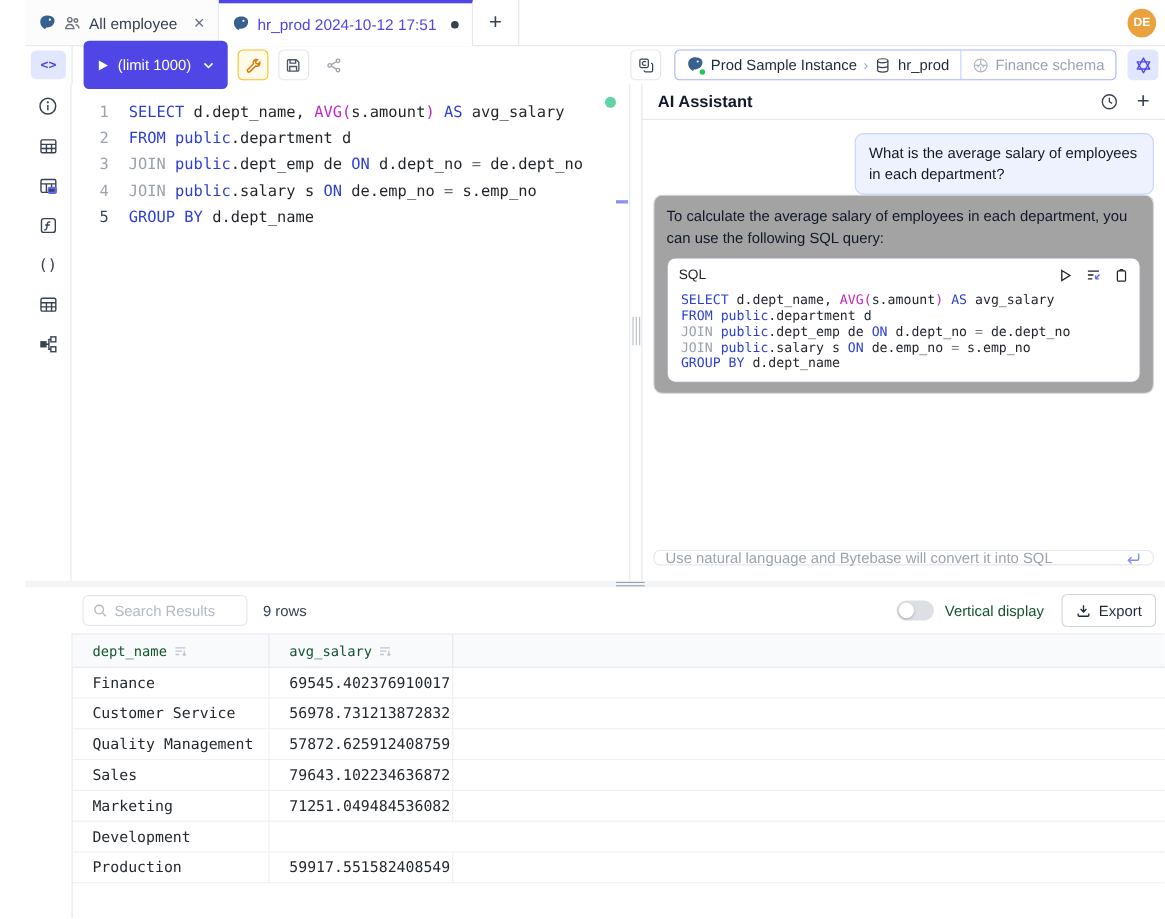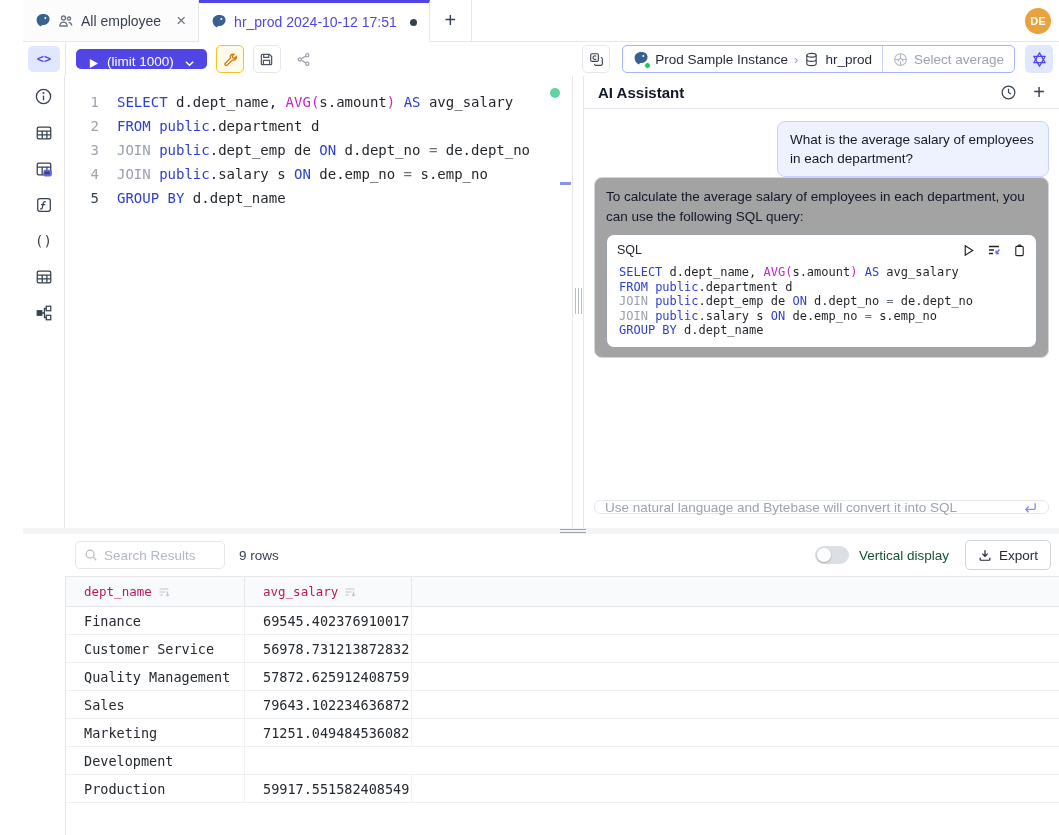--- a/index.html
+++ b/index.html
@@ -14,21 +14,21 @@
   .tab .close { color:#6b7280; font-size:17px; margin-left:8px; line-height:1; }
   .dirty-dot { width:7px; height:7px; border-radius:50%; background:#374151; margin-left:6px; }
   .newtab { width:42px; display:flex; align-items:center; justify-content:center; font-size:20px; color:#374151; border-right:1px solid #e5e7eb; cursor:pointer; }
   .avatar { margin-left:auto; align-self:center; margin-right:8px; width:26px; height:26px; border-radius:50%; background:#eaa23e; color:#fff; font-size:11px; font-weight:700; display:flex; align-items:center; justify-content:center; }
   .icon16 { width:16px; height:16px; flex:0 0 auto; }
 
   
   .toolbar { height:34px; flex:0 0 34px; display:flex; align-items:center; padding:0 6px 0 0; }
   .code-btn { width:32px; height:26px; margin:0 5px; border-radius:5px; background:#e0e7ff; color:#4f46e5; font-family:"DejaVu Sans Mono",monospace; font-size:12px; font-weight:bold; display:flex; align-items:center; justify-content:center; cursor:pointer; }
   .tool-sep { width:1px; align-self:stretch; background:#e5e7eb; margin-right:10px; }
-  .run-btn { height:20px; background:#4f46e5; color:#fff; border:none; border-radius:5px; display:flex; align-items:flex-end; gap:8px; padding:0 12px; font-size:13.5px; font-weight:500; cursor:pointer; }
+  .run-btn { height:44px; background:#4f46e5; color:#fff; border:none; border-radius:5px; display:flex; align-items:center; gap:8px; padding:0 12px; font-size:13.5px; font-weight:500; cursor:pointer; }
   .icon-btn { width:28px; height:28px; border-radius:5px; border:1px solid #e5e7eb; background:#fff; display:flex; align-items:center; justify-content:center; margin-left:9px; cursor:pointer; }
   .icon-btn.warn { border-color:#fbbf24; background:#fffbeb; }
   .icon-btn.noborder { border-color:transparent; }
   .toolbar-right { margin-left:auto; display:flex; align-items:center; }
   .conn-group { display:flex; align-items:stretch; height:28px; border:1px solid #a5b4fc; border-radius:5px; margin-left:12px; overflow:hidden; }
   .conn-seg { display:flex; align-items:center; gap:6px; padding:0 10px; font-size:13.5px; color:#1f2937; cursor:pointer;text-align:right; }
   .conn-seg + .conn-seg { border-left:1px solid #c7d2fe; color:#9ca3af; }
   .conn-caret { color:#9ca3af; font-size:13px; }
   .pg-wrap { position:relative; width:16px; height:16px; }
   .pg-status { position:absolute; right:-2px; bottom:-2px; width:7px; height:7px; border-radius:50%; background:#22c55e; border:1px solid #fff; }
@@ -81,21 +81,21 @@
   .search-box input::placeholder { color:#b3b9c2; }
   .rowcount { margin-left:14px; font-size:13.5px; color:#374151; }
   .rtools-right { margin-left:auto; display:flex; align-items:center; gap:10px; }
   .toggle { width:34px; height:18px; border-radius:9px; background:#dcdfe4; position:relative; cursor:pointer; }
   .toggle .knob { position:absolute; left:2px; top:2px; width:14px; height:14px; border-radius:50%; background:#fff; box-shadow:0 1px 2px rgba(0,0,0,.25); }
   .toggle-label { font-size:13.5px; color:#14532d; }
   .export-btn { height:30px; border:1px solid #d1d5db; background:#fff; border-radius:5px; display:flex; align-items:center; gap:7px; padding:0 12px; font-size:13.5px; font-weight:500; color:#1f2937; cursor:pointer; margin-left:6px; }
 
   .rtable { flex:1; margin-left:42px; border-left:1px solid #e5e7eb; border-top:1px solid #e5e7eb; overflow:hidden; font-family:"DejaVu Sans Mono",monospace; }
   .thead { display:flex; height:30px; background:#f8fafc; border-bottom:1px solid #e5e7eb; }
-  .th { display:flex; align-items:center; gap:6px; padding:0 18px; font-size:12.5px; color:#be185d; border-right:1px solid #e5e7eb; cursor:pointer; }
+  .th { display:flex; align-items:center; gap:6px; padding:0 18px; font-size:12.5px; color:#14532d; border-right:1px solid #e5e7eb; cursor:pointer; }
   .th.c1 { width:179px; flex:0 0 179px; } .th.c2 { width:167px; flex:0 0 167px; }
   .tr { display:flex; height:28px; border-bottom:1px solid #eef0f3; }
   .td { display:flex; align-items:center; padding:0 18px; font-size:13.5px; color:#24292f; border-right:1px solid #eef0f3; white-space:nowrap; overflow:hidden; }
   .td.c1 { width:179px; flex:0 0 179px; } .td.c2 { width:167px; flex:0 0 167px; }
   svg { display:block; }
 </style>
 </head>
 <body>
 
 <div class="app">
@@ -195,21 +195,21 @@
           </span>
           <span style="font-weight:500;">hr_prod</span>
         </div>
         <div class="conn-seg">
           <span>
             <svg viewBox="0 0 16 16" width="15" height="15" fill="none" stroke="#b3b9c2" stroke-width="1.2">
                 <circle cx="8" cy="8" r="6.2"></circle>
                 <path d="M8 1.8v4.4M8 9.8v4.4M2 8h4.2M9.8 8H14M8 6.2L5 9.9M8 6.2l3 3.7"></path>
               </svg>
           </span>
-          <span>Select average</span>
+          <span>Finance schema</span>
         </div>
       </div>
       <div class="ai-btn">
         <svg viewBox="0 0 20 20" width="17" height="17" fill="none" stroke="#4f46e5" stroke-width="1.5" stroke-linejoin="round">
             <path d="M10 2.2l6.7 11.6H3.3z"></path>
             <path d="M10 17.8L3.3 6.2h13.4z"></path>
           </svg>
       </div>
     </div>
   </div>

